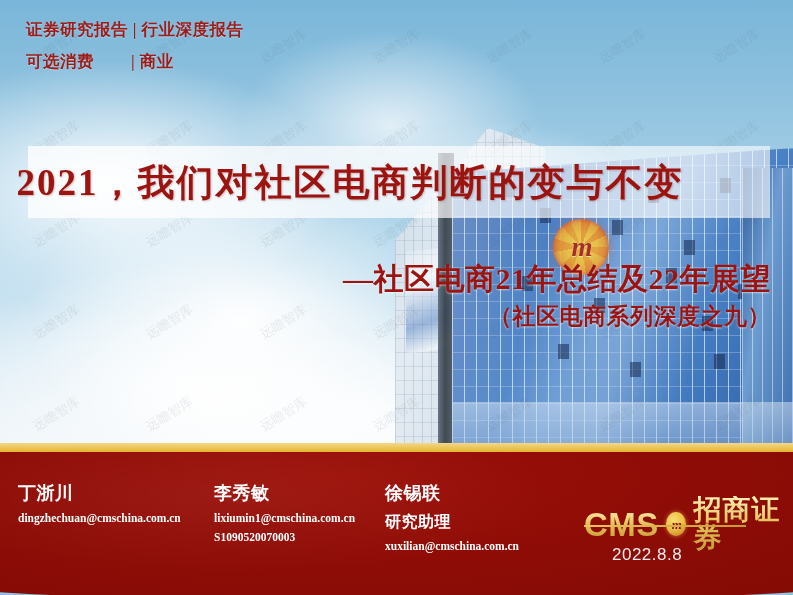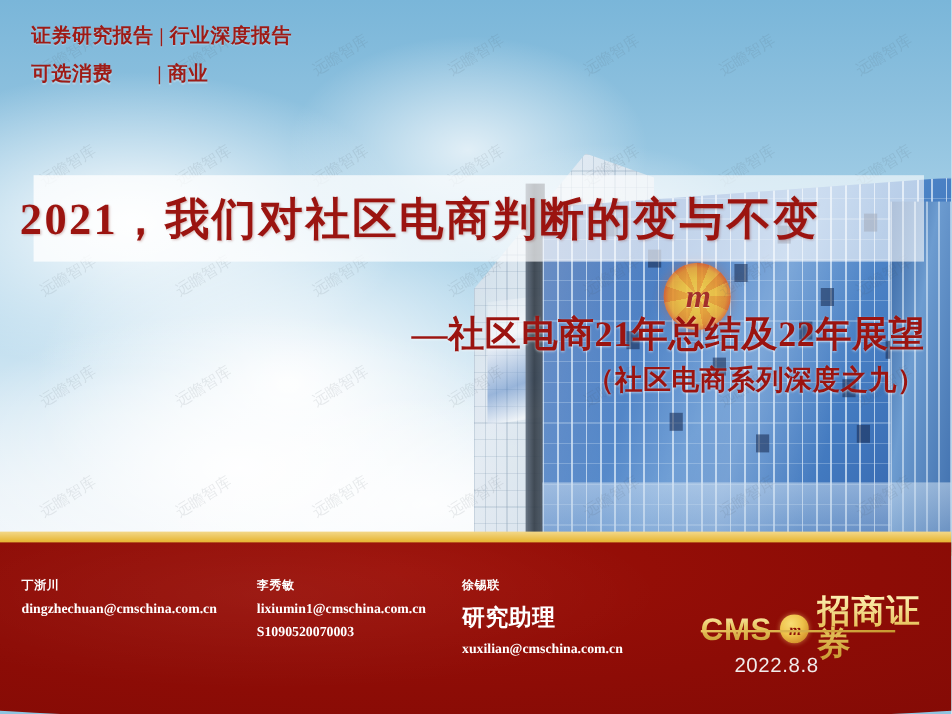--- a/index.html
+++ b/index.html
@@ -225,38 +225,38 @@
   
   .authors {
     position:absolute; left:0; top:452px; width:793px; height:143px;
   }
   .acol { position:absolute; top:29px; color:#ffffff; }
   .acol.a0 { left:18px; }
   .acol.a1 { left:214px; }
   .acol.a2 { left:385px; }
   .a-name {
     font-family:"Liberation Serif","DejaVu Serif",serif;
-    font-weight:bold; font-size:10px; letter-spacing:.5px;
+    font-weight:bold; font-size:18px; letter-spacing:.5px;
     margin-bottom:7px; white-space:nowrap;
   }
   .a-line {
     font-family:"Liberation Serif","DejaVu Serif",serif;
     font-weight:bold; font-size:11.5px; letter-spacing:0px;
     margin-bottom:7px; white-space:nowrap;
   }
-  .a-line.cn { font-size:19px; letter-spacing:.5px; }
+  .a-line.cn { font-size:16px; letter-spacing:.5px; }
 
   
   .cms-logo {
     position:absolute; left:584px; top:496px;
     display:flex; align-items:center; gap:7px;
   }
   .cms-word {
     font-family:"Liberation Sans","DejaVu Sans",sans-serif;
-    font-weight:bold; font-size:26px; letter-spacing:.5px;
+    font-weight:bold; font-size:33px; letter-spacing:.5px;
     background:linear-gradient(to bottom,#fdf0b4 0%, #e8c45f 45%, #c79a31 100%);
     -webkit-background-clip:text; background-clip:text;
     color:#e2bd5c;
     -webkit-text-fill-color:transparent;
     line-height:1;
     text-align:center;
   }
   .cms-mark {
     width:24px; height:24px; border-radius:50%;
     background:radial-gradient(circle at 38% 32%, #f8dc72 0%, #eec14a 45%, #d99a31 72%, #b9731f 100%);

